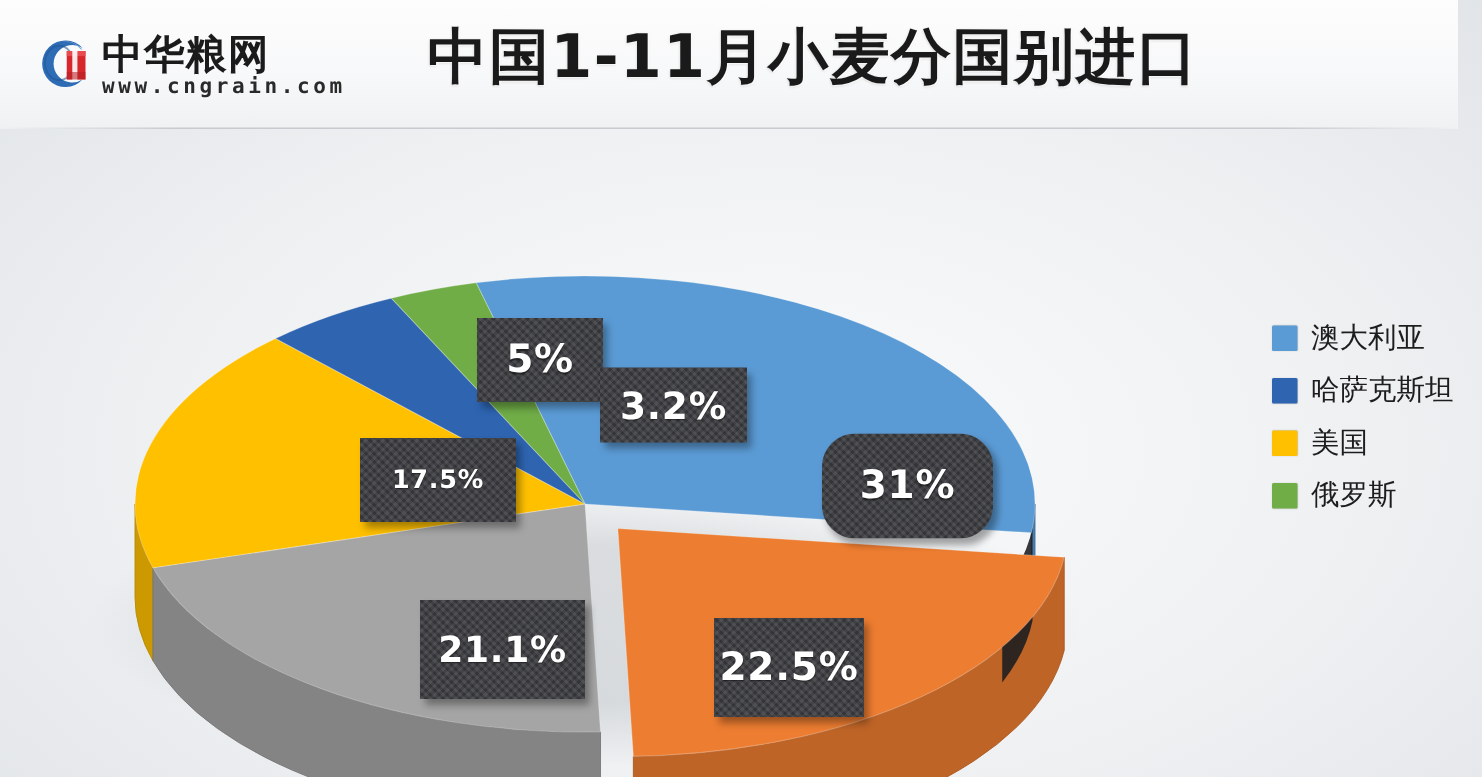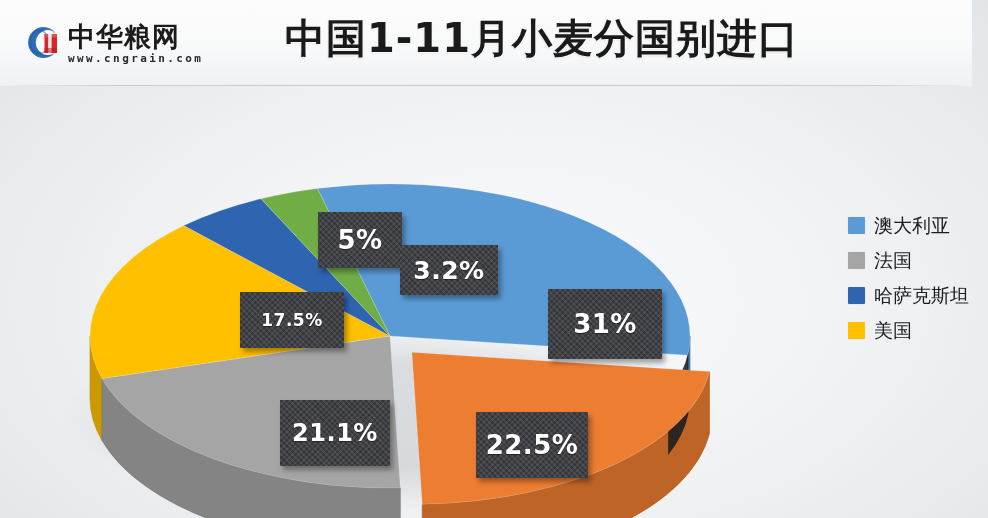--- a/index.html
+++ b/index.html
@@ -37,21 +37,21 @@
   }
   .logo-text-wrap { display: flex; flex-direction: column; padding-top: 2px; }
   .logo-name {
     font-family: "DejaVu Sans", "Liberation Sans", sans-serif;
     font-size: 27px; font-weight: 700; color: #1b1b1b;
     letter-spacing: 1px; line-height: 30px;
     white-space: nowrap;
   }
   .logo-url {
     font-family: "DejaVu Sans Mono", "Liberation Mono", monospace;
-    font-size: 11px; font-weight: 700; color: #2a2a2a;
+    font-size: 14px; font-weight: 700; color: #2a2a2a;
     letter-spacing: 2.4px; line-height: 11px; margin-top: 1px;
     white-space: nowrap;
   }
 
   #page-title {
     position: absolute; left: 0; top: 12px; width: 988px;
     text-align: center;
     font-family: "DejaVu Sans", "Liberation Sans", sans-serif;
     font-size: 40px; font-weight: 700; color: #1a1a1a;
     letter-spacing: 1px; line-height: 52px;
@@ -159,38 +159,38 @@
           <path d="M 390 250 L 101.97518527846614 292.51686957239974 A 300 152 0 0 1 183.7531622836384 139.6184577830682 Z" fill="#FFC000" stroke="#ffffff" stroke-width="0.7" stroke-opacity=".25"></path>
           <path d="M 390 250 L 183.7531622836384 139.6184577830682 A 300 152 0 0 1 260.914996024792 112.79053018418077 Z" fill="#2E64B0" stroke="#ffffff" stroke-width="0.7" stroke-opacity=".25"></path>
           <path d="M 390 250 L 260.914996024792 112.79053018418077 A 300 152 0 0 1 317.42343132009967 102.51504960604854 Z" fill="#70AD47" stroke="#ffffff" stroke-width="0.7" stroke-opacity=".25"></path>
         </g>
     </svg>
 
     <div id="data-labels">
         <div class="data-label" style="left: 318px; top: 126px; width: 84px; height: 56px; font-size: 26px;">5%</div>
         <div class="data-label" style="left: 400px; top: 159px; width: 98px; height: 50px; font-size: 25px;">3.2%</div>
         <div class="data-label" style="left: 240px; top: 206px; width: 104px; height: 56px; font-size: 17px;">17.5%</div>
-        <div class="data-label" style="left: 548px; top: 203px; width: 114px; height: 70px; font-size: 26px;">31%</div>
+        <div class="data-label" style="left: 548px; top: 203px; width: 114px; height: 70px; font-size: 26px; border-radius: 22px;">31%</div>
         <div class="data-label" style="left: 280px; top: 314px; width: 110px; height: 66px; font-size: 24px;">21.1%</div>
-        <div class="data-label" style="left: 476px; top: 326px; width: 112px; height: 66px; font-size: 26px;">22.5%</div>
+        <div class="data-label" style="left: 476px; top: 326px; width: 100px; height: 66px; font-size: 26px;">22.5%</div>
       </div>
   </div>
 
   <div id="legend">
       <div class="legend-item">
         <span class="legend-swatch" style="background: rgb(91, 155, 213);"></span>
         <span class="legend-label">澳大利亚</span>
       </div>
       <div class="legend-item">
-        <span class="legend-swatch" style="background: rgb(165, 165, 165);"></span>
-        <span class="legend-label">法国</span>
-      </div>
-      <div class="legend-item">
         <span class="legend-swatch" style="background: rgb(46, 100, 176);"></span>
         <span class="legend-label">哈萨克斯坦</span>
       </div>
       <div class="legend-item">
         <span class="legend-swatch" style="background: rgb(255, 192, 0);"></span>
         <span class="legend-label">美国</span>
       </div>
+      <div class="legend-item">
+        <span class="legend-swatch" style="background: rgb(112, 173, 71);"></span>
+        <span class="legend-label">俄罗斯</span>
+      </div>
     </div>
 
 </div>
 
 </body></html>

